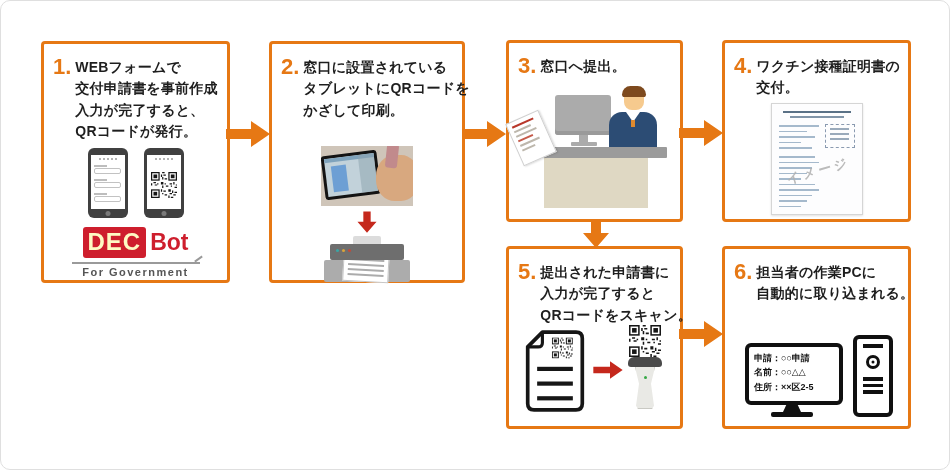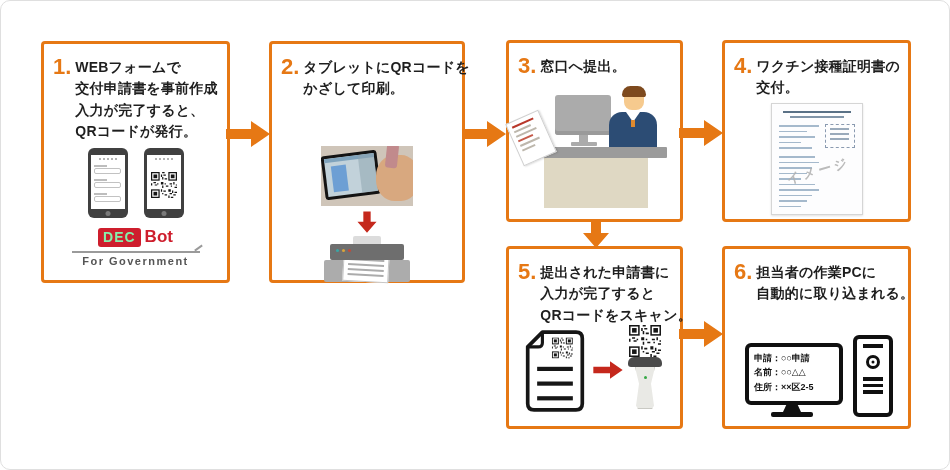--- a/index.html
+++ b/index.html
@@ -46,22 +46,22 @@
   .screen{background:#fff;width:100%;height:100%;position:relative;overflow:hidden;}
   .spk{display:flex;gap:2px;justify-content:center;padding-top:3px;}
   .spk i{width:2px;height:2px;background:#9A9A9A;border-radius:50%;}
   .fld{margin:5px auto 0;width:27px;}
   .fld .lab{width:13px;height:2px;background:#BDBDBD;margin-bottom:1px;}
   .fld .inp{height:6px;border:1px solid #C2C2C2;border-radius:2px;background:#fff;}
   .home{position:absolute;bottom:2px;left:50%;transform:translateX(-50%);width:5px;height:5px;border-radius:50%;background:#7A7A7A;}
   .qr-phone{position:absolute;left:50%;top:55%;transform:translate(-50%,-50%);width:26px;height:26px;}
   .logo{position:absolute;left:0;right:0;top:183px;text-align:center;}
   .logo-row{display:flex;justify-content:center;align-items:center;gap:4px;}
-  .dec{background:var(--logo-red);color:#86efac;font-weight:bold;font-size:14px;padding:1px 5px 2px;border-radius:3px;letter-spacing:1px;}
-  .bot{color:var(--logo-red);font-weight:bold;font-size:17px;}
+  .dec{background:var(--logo-red);color:#fef9c3;font-weight:bold;font-size:24px;padding:1px 5px 2px;border-radius:3px;letter-spacing:1px;}
+  .bot{color:var(--logo-red);font-weight:bold;font-size:23px;}
   .logo-line{margin:4px auto 2px;width:128px;height:2px;background:#9A9A9A;position:relative;}
   .logo-line::after{content:"";position:absolute;right:-3px;top:-4px;width:9px;height:2px;background:#9A9A9A;transform:rotate(-35deg);}
   .logo-sub{color:#555;font-size:11px;font-weight:bold;letter-spacing:1.5px;}
   
   .photo{position:absolute;left:49px;top:102px;width:92px;height:60px;background:#CFC5B9;overflow:hidden;}
   .tab{position:absolute;left:2px;top:7px;width:56px;height:44px;background:#131313;border-radius:3px;transform:rotate(-7deg);padding:3px;}
   .tscr{width:100%;height:100%;background:#C2D2DA;position:relative;overflow:hidden;}
   .tbar{height:4px;background:#7FA3BC;}
   .tdoc{position:absolute;left:6px;top:8px;width:15px;height:26px;background:#6D9FD4;}
   .tshade{position:absolute;right:0;top:0;width:16px;height:100%;background:#8FA6B0;opacity:.55;}
@@ -211,20 +211,21 @@
       </div>
       <div class="logo-line"></div>
       <div class="logo-sub">For Government</div>
     </div>
   </div>
 
   <div class="box b2">
     <div class="head">
       <span class="num">2.</span>
       <div class="txt">
+        <div>窓口に設置されている</div>
         <div>タブレットにQRコードを</div>
         <div>かざして印刷。</div>
       </div>
     </div>
     <div class="photo">
       <div class="tab">
         <div class="tscr">
           <div class="tbar"></div>
           <div class="tdoc"></div>
           <div class="tshade"></div>

